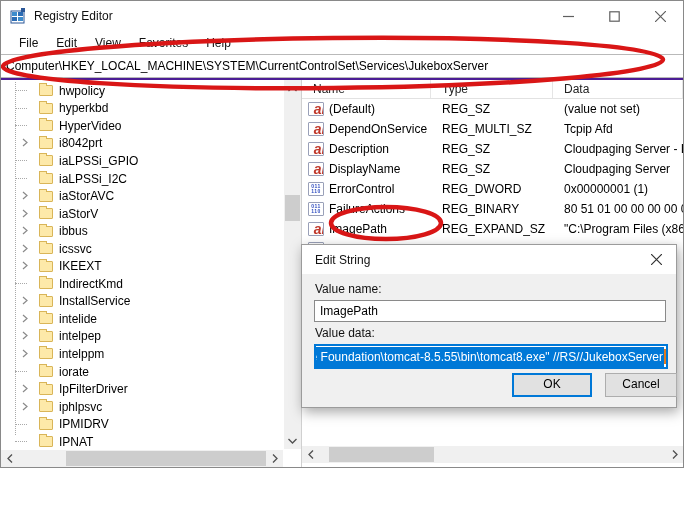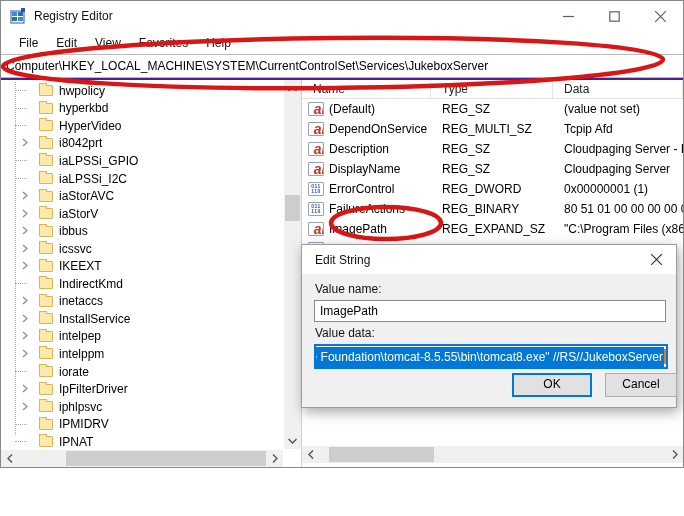--- a/index.html
+++ b/index.html
@@ -227,30 +227,30 @@
             <span class="folder"></span>
             <span class="tlabel">IndirectKmd</span>
           </div>
           <div class="titem">
             <span class="tw">
               <span><svg width="8" height="9">
                   <path d="M2 1 L6 4.5 L2 8" fill="none" stroke="#8a8a8a" stroke-width="1.2"></path>
                 </svg></span>
             </span>
             <span class="folder"></span>
-            <span class="tlabel">inetaccs</span>
-          </div>
-          <div class="titem">
-            <span class="tw">
-              <span><svg width="8" height="9">
-                  <path d="M2 1 L6 4.5 L2 8" fill="none" stroke="#8a8a8a" stroke-width="1.2"></path>
-                </svg></span>
-            </span>
-            <span class="folder"></span>
             <span class="tlabel">InstallService</span>
+          </div>
+          <div class="titem">
+            <span class="tw">
+              <span><svg width="8" height="9">
+                  <path d="M2 1 L6 4.5 L2 8" fill="none" stroke="#8a8a8a" stroke-width="1.2"></path>
+                </svg></span>
+            </span>
+            <span class="folder"></span>
+            <span class="tlabel">intelide</span>
           </div>
           <div class="titem">
             <span class="tw">
               <span><svg width="8" height="9">
                   <path d="M2 1 L6 4.5 L2 8" fill="none" stroke="#8a8a8a" stroke-width="1.2"></path>
                 </svg></span>
             </span>
             <span class="folder"></span>
             <span class="tlabel">intelpep</span>
           </div>

